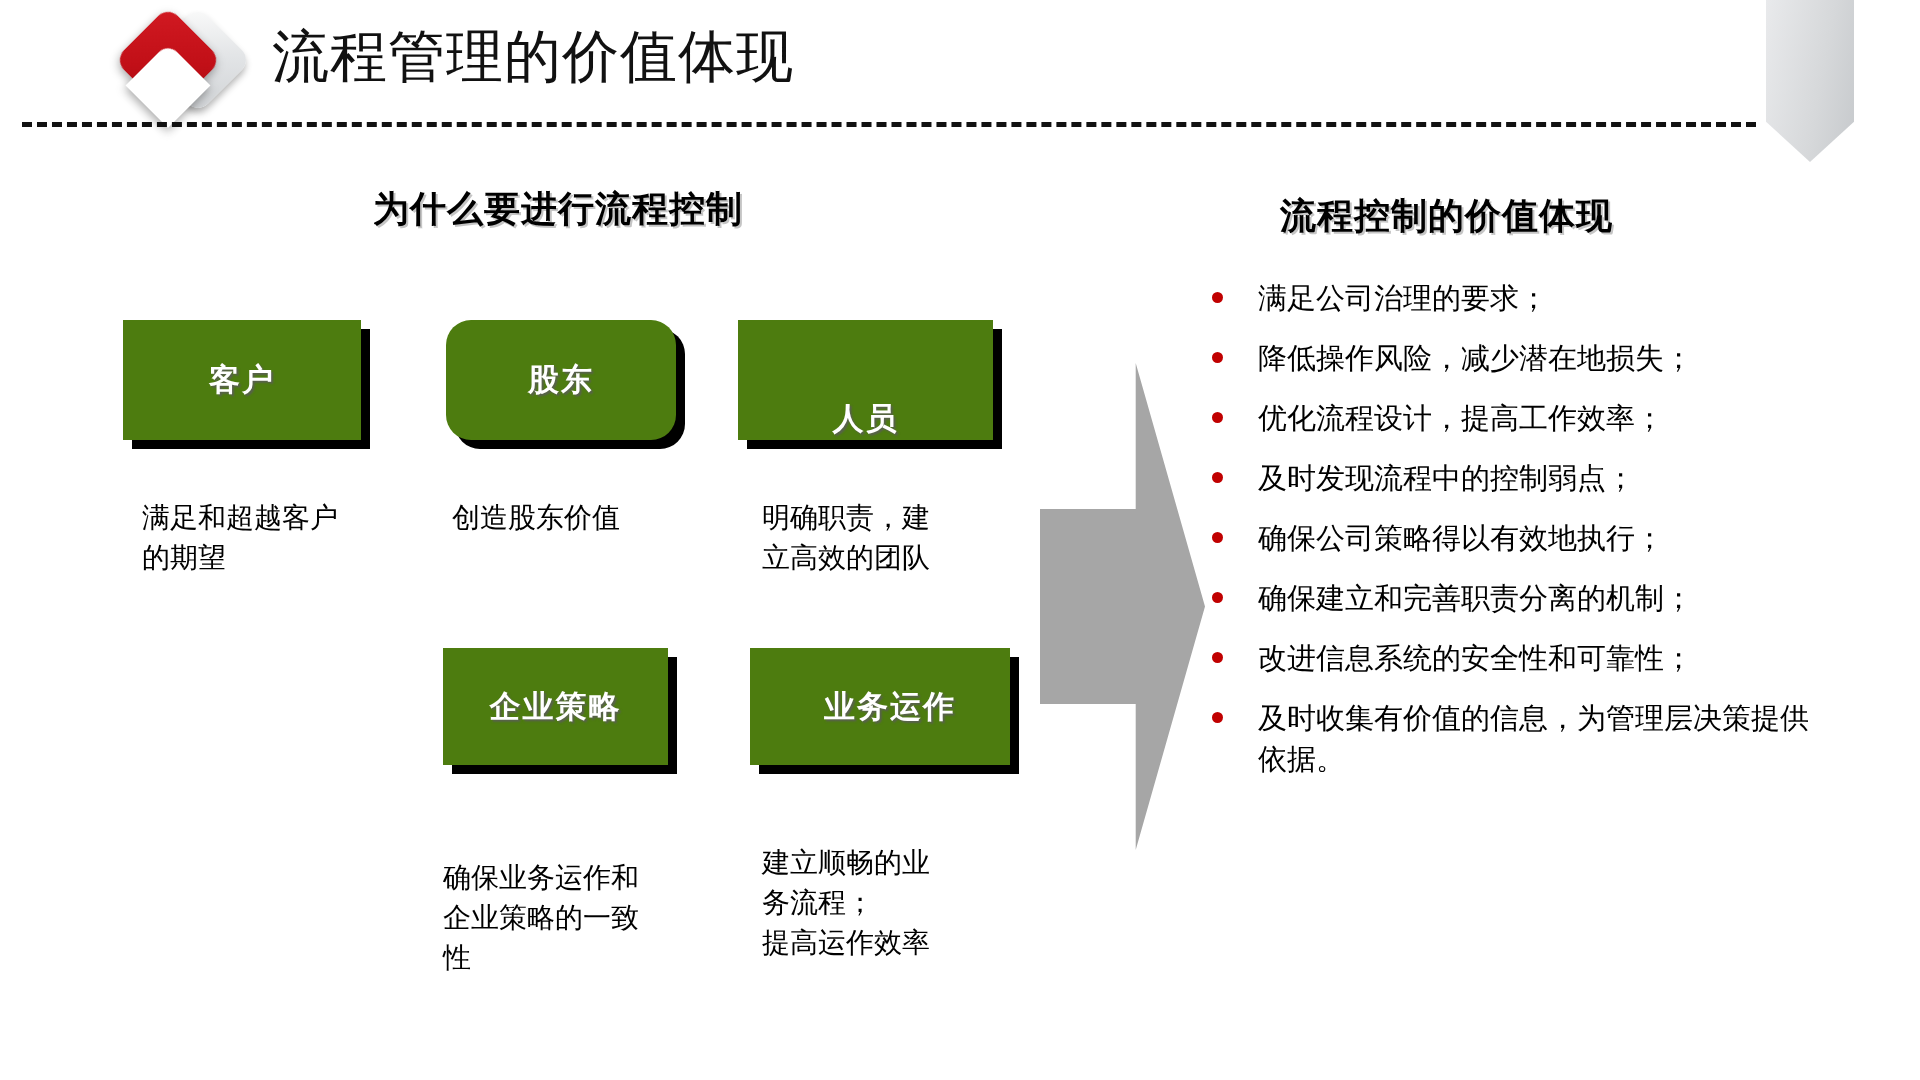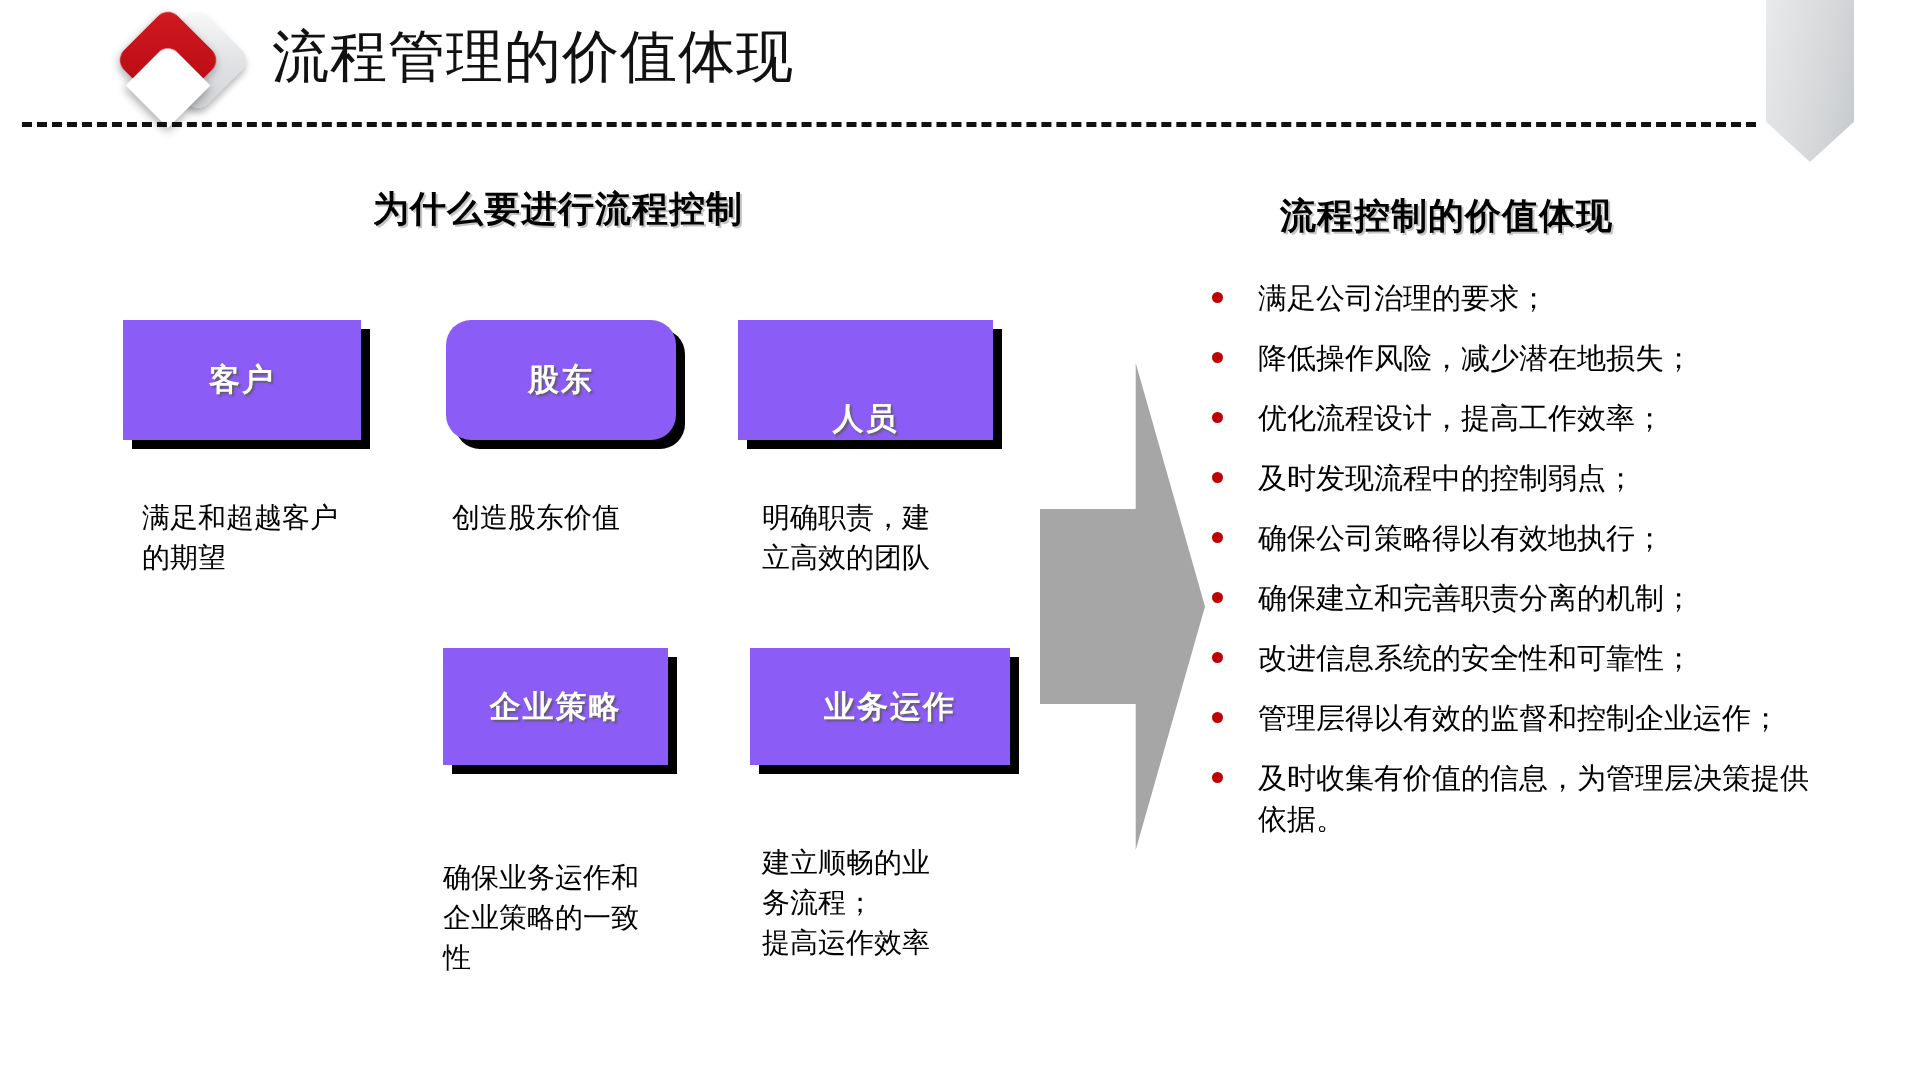--- a/index.html
+++ b/index.html
@@ -119,21 +119,21 @@
     white-space: nowrap;
     text-shadow: 2px 2px 0 rgba(150,150,150,0.55);
     letter-spacing: 1px;
   }
   #heading-left  { left: 373px; top: 185px; }
   #heading-right { left: 1247px; top: 192px; margin-left: 33px; }
 
   
   .gbox {
     position: absolute;
-    background: #8b5cf6;
+    background: #4d7c0f;
     box-shadow: 9px 9px 0 #000000;
     display: flex;
     align-items: center;
     justify-content: center;
   }
   .gbox-label {
     font-size: 31px;
     font-weight: 700;
     color: #ffffff;
     text-shadow: 2px 2px 2px rgba(90,90,90,0.85);
@@ -285,21 +285,17 @@
     <div class="bullet-row">
       <span class="bullet-dot"></span>
       <span class="bullet-text">确保建立和完善职责分离的机制；</span>
     </div>
     <div class="bullet-row">
       <span class="bullet-dot"></span>
       <span class="bullet-text">改进信息系统的安全性和可靠性；</span>
     </div>
     <div class="bullet-row">
       <span class="bullet-dot"></span>
-      <span class="bullet-text">管理层得以有效的监督和控制企业运作；</span>
-    </div>
-    <div class="bullet-row">
-      <span class="bullet-dot"></span>
       <span class="bullet-text">及时收集有价值的信息，为管理层决策提供依据。</span>
     </div>
   </div>
 
 </div>
 
 </body></html>

